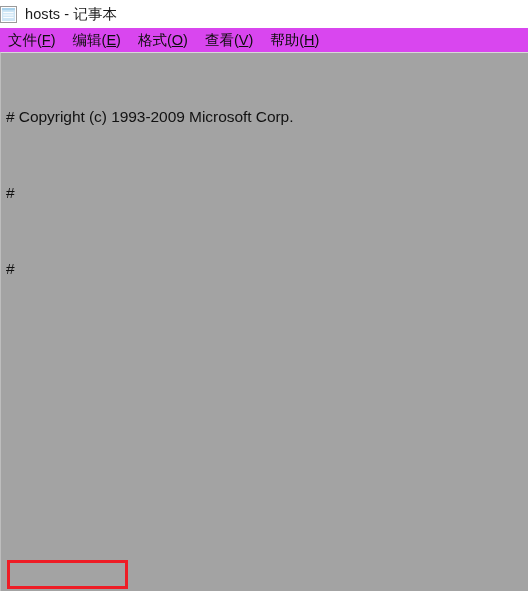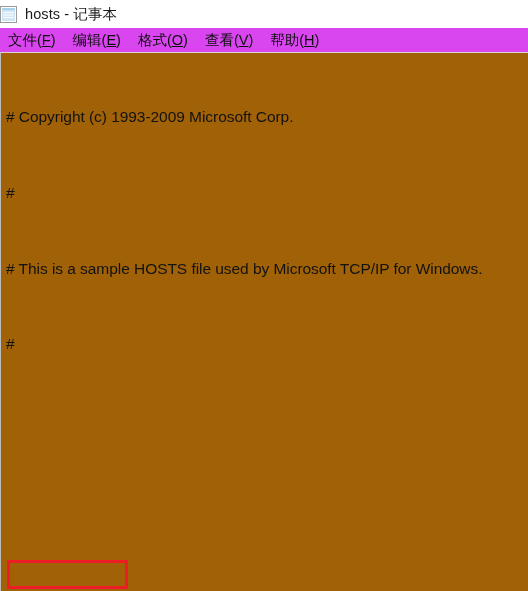--- a/index.html
+++ b/index.html
@@ -67,21 +67,21 @@
     font-family: "Liberation Sans", sans-serif;
   }
   .menu-item .mn {
     text-decoration: underline;
   }
 
   
   #editor-wrap {
     position: relative;
     height: 539px;
-    background: #a16207;
+    background: #a3a3a3;
     border-left: 1px solid #bdbdbd;
     border-top: 1px solid #d8d8d8;
     box-sizing: border-box;
     overflow: hidden;
   }
   #editor {
     position: absolute;
     left: 5px;
     top: 1px;
     right: 0;
@@ -136,21 +136,20 @@
 
     <span class="menu-item"><span>查看</span><span>(</span><span class="mn">V</span><span>)</span></span>
 
     <span class="menu-item"><span>帮助</span><span>(</span><span class="mn">H</span><span>)</span></span>
   </div>
 
   <div id="editor-wrap">
     <div id="editor">
       <div class="line"># Copyright (c) 1993-2009 Microsoft Corp.</div>
       <div class="line">#</div>
-      <div class="line"># This is a sample HOSTS file used by Microsoft TCP/IP for Windows.</div>
       <div class="line">#</div>
       
       
       
       
       
       
       
       
       

